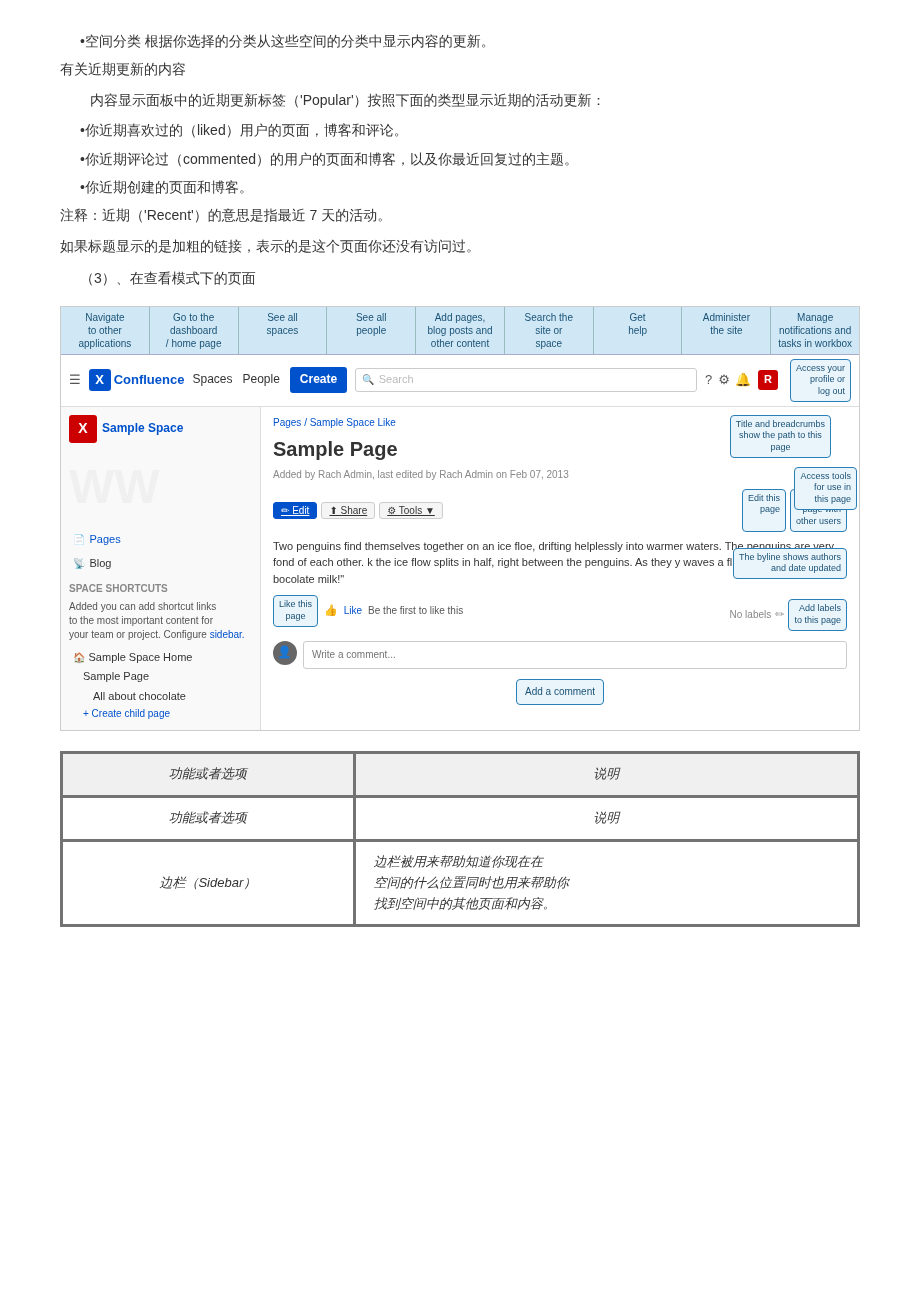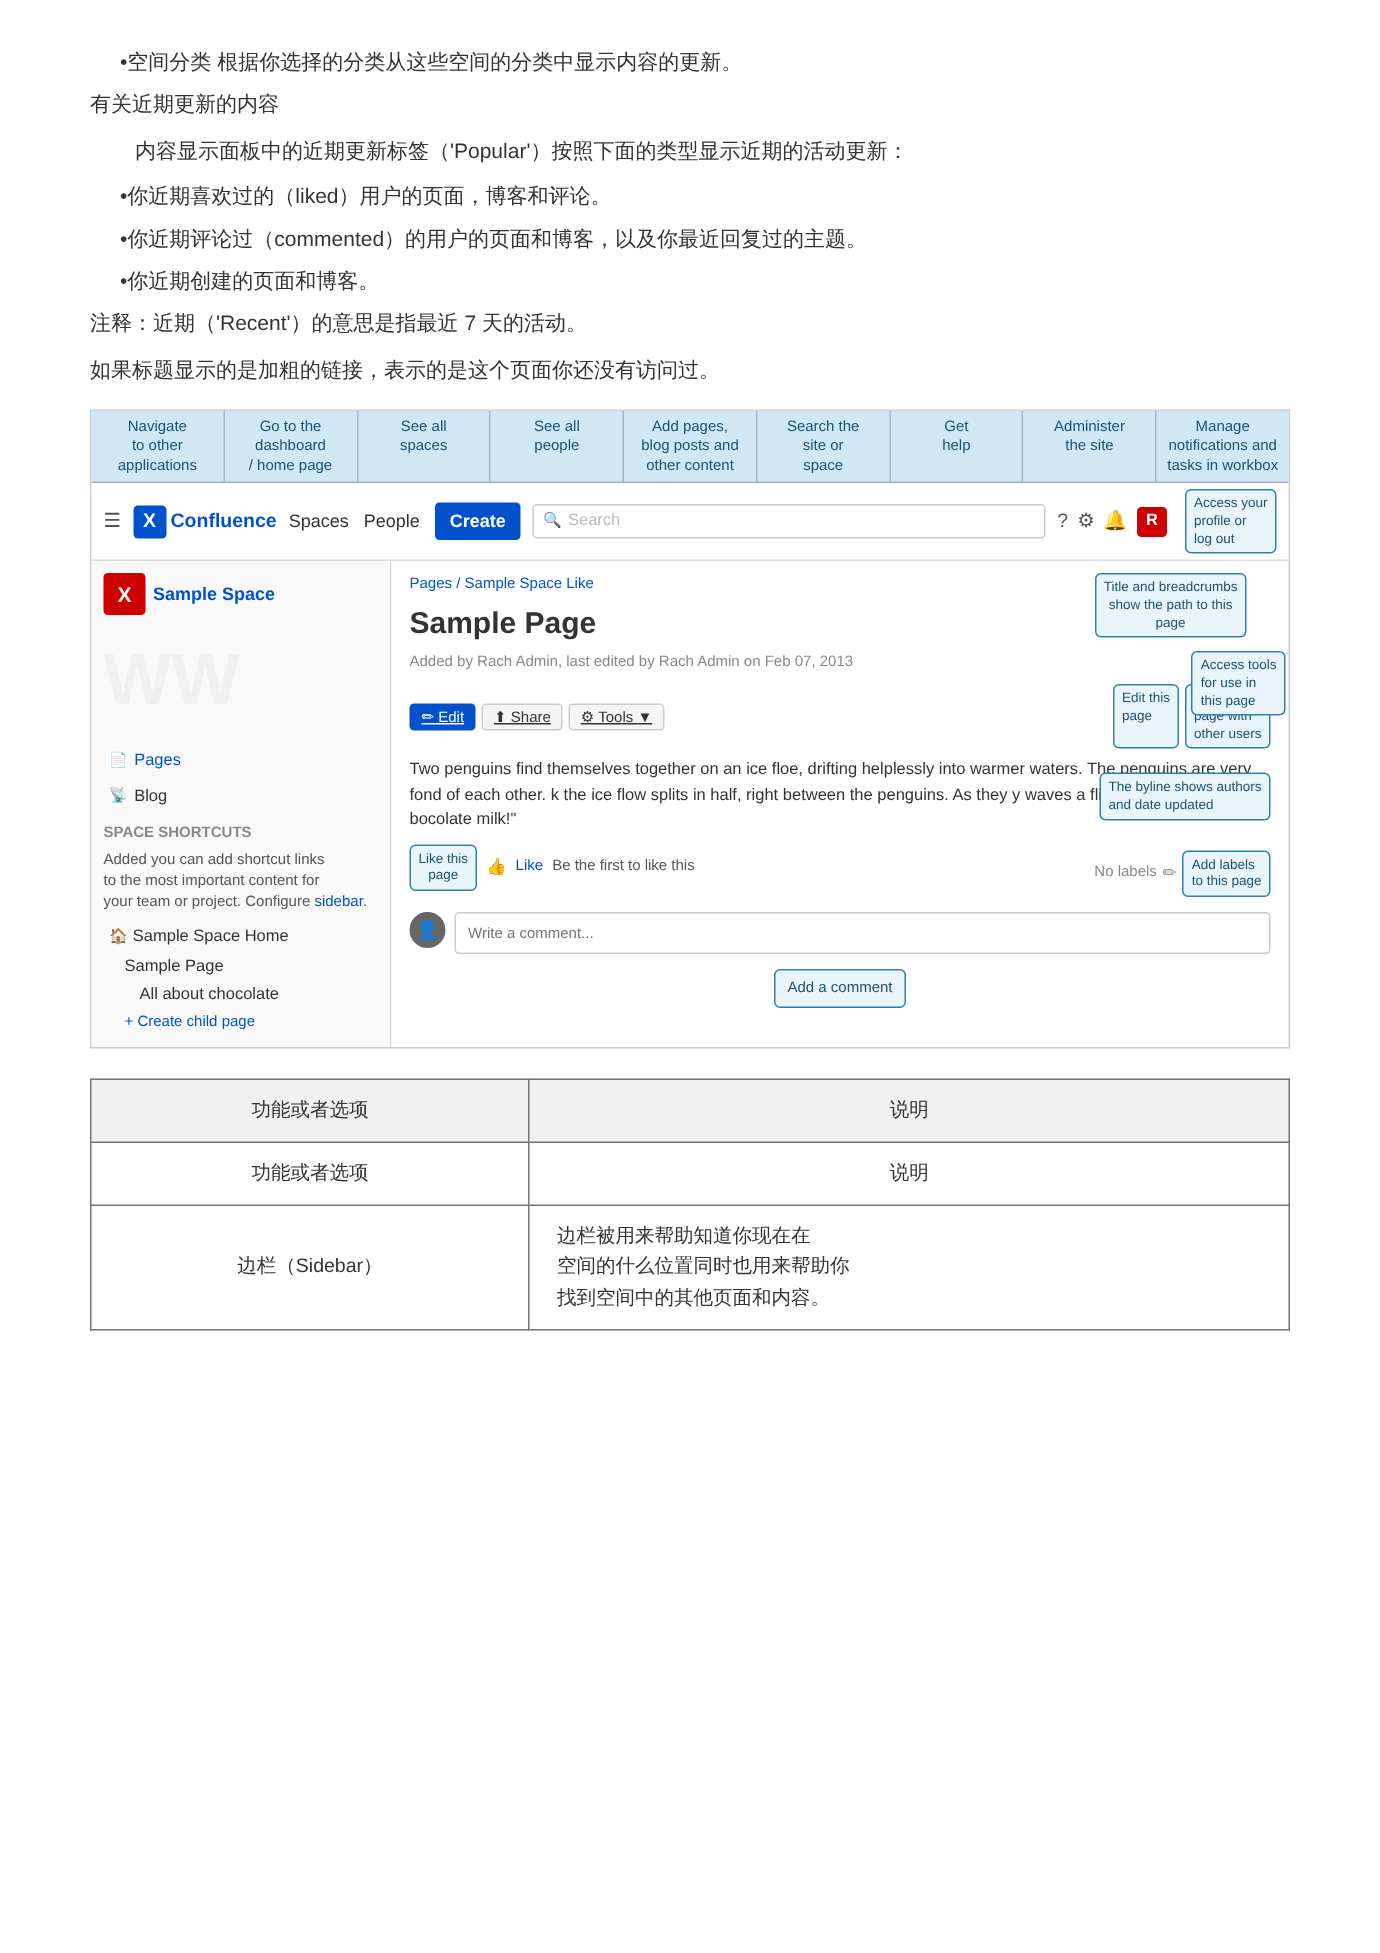--- a/index.html
+++ b/index.html
@@ -179,21 +179,21 @@
     
     .anno-bubble {
       position: absolute;
       border: 1.5px solid #2980b9;
       border-radius: 4px;
       background: #eaf4fb;
       color: #1a5276;
       font-size: 9px;
       padding: 3px 5px;
       line-height: 1.3;
-      text-align: left;
+      text-align: right;
       z-index: 10;
     }
     
     .like-bubble {
       border: 1.5px solid #2980b9; border-radius: 4px; background: #eaf4fb;
       color: #1a5276; font-size: 9px; padding: 3px 5px; display: inline-block;
       text-align: center; line-height: 1.3;
     }
     
     .title-bubble {
@@ -203,23 +203,24 @@
       line-height: 1.3;
     }
     
     .info-table {
       width: 100%;
       border-collapse: collapse;
       margin-top: 20px;
       font-size: 13px;
     }
     .info-table td, .info-table th {
-      border: 1px solid #737373;
+      border: 3px solid #737373;
       padding: 10px 18px;
       vertical-align: top;
+      font-style: italic;
     }
     .info-table .header-row td {
       background: #f0f0f0;
       font-weight: normal;
       text-align: center;
     }
     .info-table .data-row td:first-child {
       text-align: center;
       vertical-align: middle;
     }
@@ -255,20 +256,23 @@
     <span>•你近期创建的页面和博客。</span>
   </div>
 
   <div class="section-text">
     <span>注释：近期（'Recent'）的意思是指最近 7 天的活动。</span>
   </div>
   <div class="section-text">
     <span>如果标题显示的是加粗的链接，表示的是这个页面你还没有访问过。</span>
   </div>
 
+  <div class="section-heading">
+    <span style="margin-left: 20px;">（3）、在查看模式下的页面</span>
+  </div>
 
   <div class="confluence-diagram">
 
     <div class="anno-bar">
       <div class="anno-cell">Navigate<br>to other<br>applications</div>
       <div class="anno-cell">Go to the<br>dashboard<br>/ home page</div>
       <div class="anno-cell">See all<br>spaces</div>
       <div class="anno-cell">See all<br>people</div>
       <div class="anno-cell">Add pages,<br>blog posts and<br>other content</div>
       <div class="anno-cell">Search the<br>site or<br>space</div>

